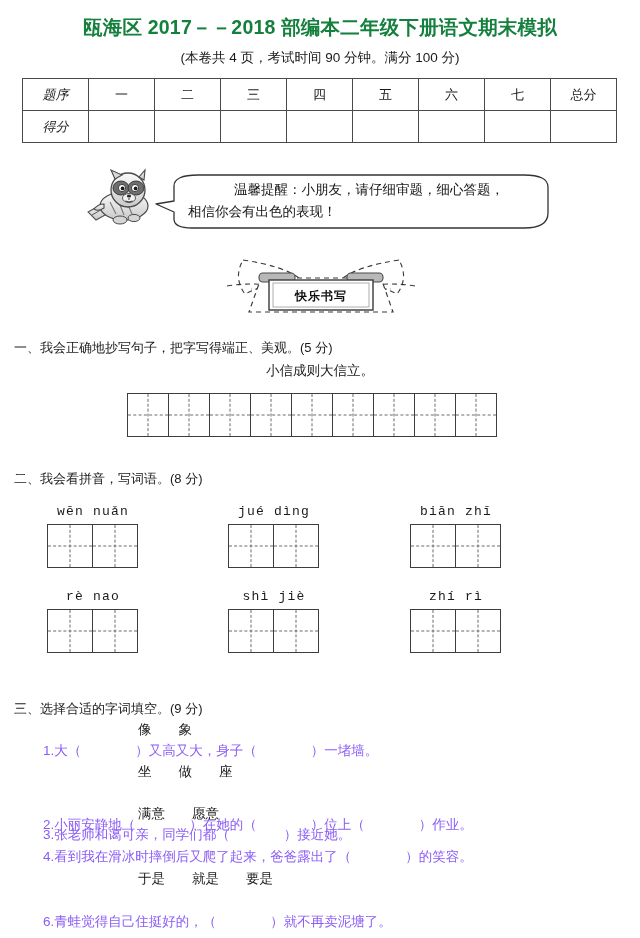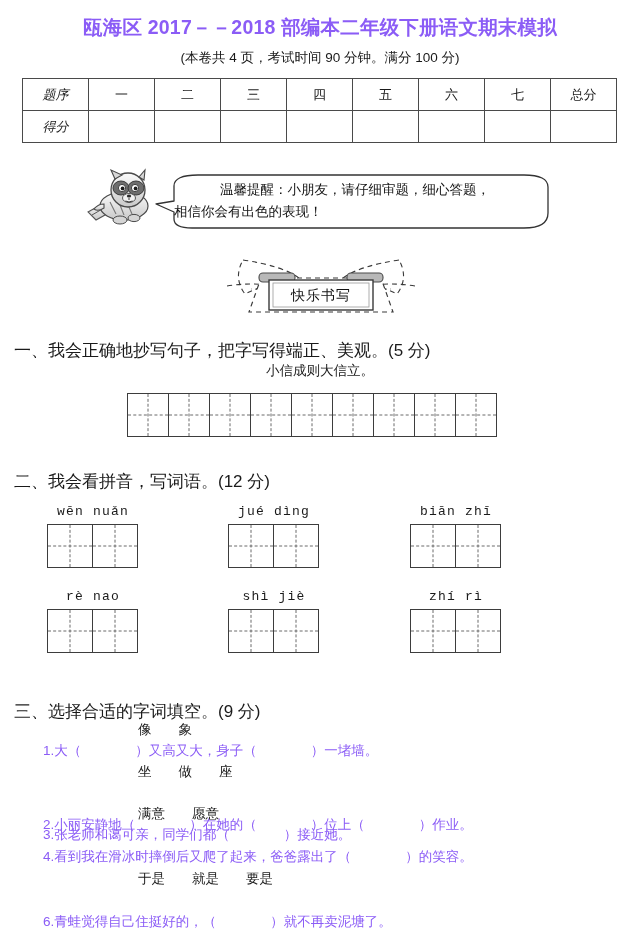--- a/index.html
+++ b/index.html
@@ -15,21 +15,21 @@
     overflow: hidden;
   }
   .page { position: relative; width: 640px; height: 938px; }
 
   
   .doc-title {
     position: absolute; left: 0; top: 14px; width: 640px;
     text-align: center;
     font-size: 19.5px; font-weight: bold;
     letter-spacing: 0.2px;
-    color: #8b5cf6;
+    color: #15803d;
   }
   .doc-subtitle {
     position: absolute; left: 0; top: 49px; width: 640px;
     text-align: center;
     font-size: 13.5px;
     color: #1a1a1a;
   }
 
   
   .score-table {
@@ -51,49 +51,49 @@
   
   .mascot-wrap {
     position: absolute; left: 84px; top: 168px;
     width: 80px; height: 62px;
   }
   .bubble-wrap {
     position: absolute; left: 152px; top: 172px;
     width: 400px; height: 58px;
   }
   .bubble-text {
-    position: absolute; left: 0; top: 0; width: 400px; height: 58px;
+    position: absolute; left: 14px; top: 0; width: 400px; height: 58px;
     display: flex; flex-direction: column;
     justify-content: center;
     padding: 4px 26px 4px 22px;
     font-family: "Liberation Serif", "DejaVu Serif", serif;
     font-size: 13.5px;
     line-height: 1.62;
     color: #141414;
   }
   .bubble-line-1 { text-indent: 46px; }
 
   
   .banner-wrap {
     position: absolute; left: 213px; top: 256px;
     width: 216px; height: 62px;
   }
   .banner-label {
     position: absolute; left: 0; top: 0; width: 216px; height: 62px;
     display: flex; align-items: flex-end; justify-content: center;
     padding-bottom: 13px;
-    font-size: 14px; font-weight: normal;
+    font-size: 12px; font-weight: bold;
     color: #111;
     letter-spacing: 1px;
   }
 
   
   .sec-head {
     position: absolute; left: 14px;
-    font-size: 17px;
+    font-size: 13px;
     color: #1a1a1a;
     white-space: nowrap;
   }
   .centered-line {
     position: absolute; left: 0; width: 640px;
     text-align: center;
     font-size: 13.5px;
     color: #1a1a1a;
   }
 
@@ -263,21 +263,21 @@
       <div class="tzg-cell" style="width: 42px; height: 44px;"></div>
       <div class="tzg-cell" style="width: 42px; height: 44px;"></div>
       <div class="tzg-cell" style="width: 42px; height: 44px;"></div>
       <div class="tzg-cell" style="width: 42px; height: 44px;"></div>
       <div class="tzg-cell" style="width: 42px; height: 44px;"></div>
       <div class="tzg-cell" style="width: 42px; height: 44px;"></div>
       <div class="tzg-cell" style="width: 42px; height: 44px;"></div>
       <div class="tzg-cell" style="width: 42px; height: 44px;"></div>
     </div>
 
-  <div class="sec-head" style="top:470px;">二、我会看拼音，写词语。(12 分)</div>
+  <div class="sec-head" style="top:470px;">二、我会看拼音，写词语。(8 分)</div>
 
   <div class="pinyin-group" style="left:47px; top:504px;">
     <div class="pinyin-text">wēn nuǎn</div>
     <div class="pinyin-boxes" id="pg-0">
         <div class="tzg-cell" style="width: 46px; height: 44px;"></div>
         <div class="tzg-cell" style="width: 46px; height: 44px;"></div>
       </div>
   </div>
   <div class="pinyin-group" style="left:228px; top:504px;">
     <div class="pinyin-text">jué dìng</div>

